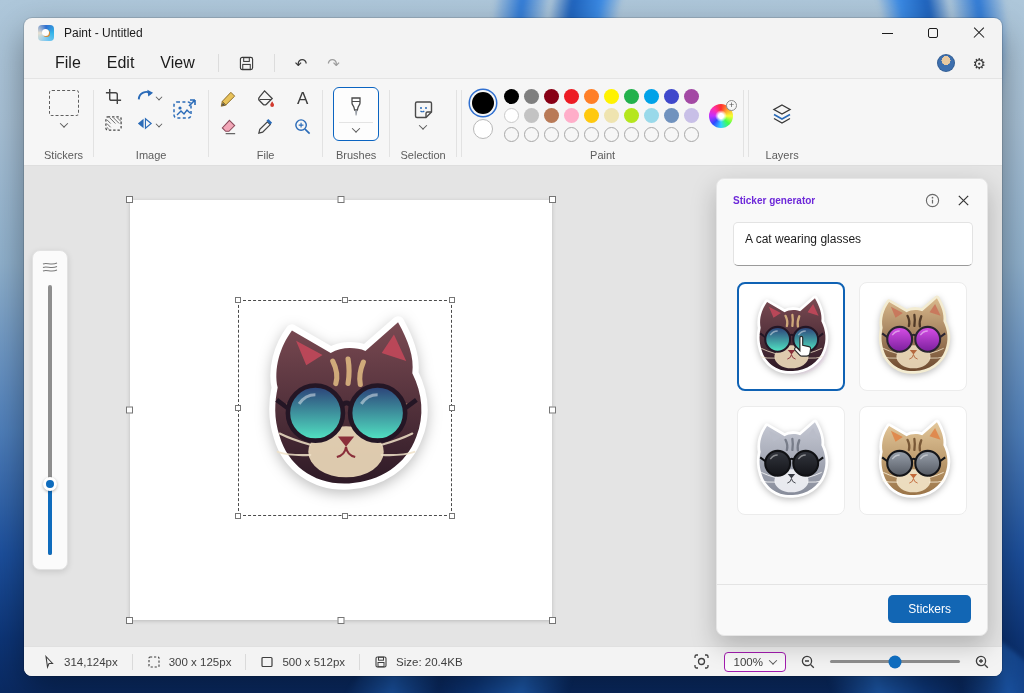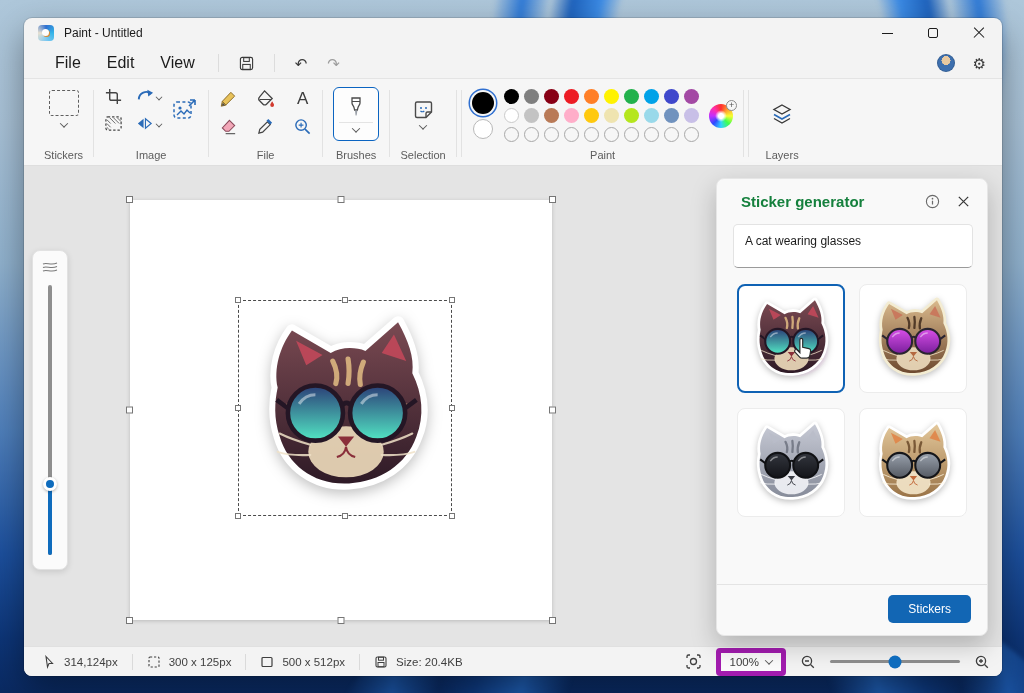--- a/index.html
+++ b/index.html
@@ -111,21 +111,21 @@
   .h-ml{left:-4px;top:50%;transform:translateY(-50%);} .h-mr{right:-4px;top:50%;transform:translateY(-50%);}
   .h-bl{left:-4px;bottom:-4px;} .h-bm{left:50%;bottom:-4px;transform:translateX(-50%);} .h-br{right:-4px;bottom:-4px;}
 
   .cat-holder { position:absolute; inset:4px; display:flex; align-items:center; justify-content:center; }
   .cat-holder svg { width:100%; height:100%; filter:drop-shadow(0 4px 7px rgba(0,0,0,.25)); }
 
   
   .sticker-panel { position:absolute; right:14px; top:12px; width:272px; height:458px; background:#f9f9f9;
     border:1px solid #e6e6e6; border-radius:8px; box-shadow:0 10px 26px rgba(0,0,0,.22); display:flex; flex-direction:column; }
   .sp-head { display:flex; align-items:center; padding:14px 16px 10px; }
-  .sp-title { font-size:15px; font-weight:700; color:#15803d;margin-left:8px; }
+  .sp-title { font-size:10px; font-weight:700; color:#6d28d9; }
   .sp-head-icons { margin-left:auto; display:flex; align-items:center; gap:16px; }
   .info-svg, .close-svg { width:15px; height:15px; display:block; }
   .sp-input { margin:4px 16px 0; height:44px; width:240px; resize:none; background:#fff; border:1px solid #e3e3e3;
     border-bottom:1px solid #9a9a9a; border-radius:5px; font-family:"Liberation Sans",sans-serif; font-size:12px;
     color:#1b1b1b; padding:9px 11px; outline:none; }
   .sp-grid { display:grid; grid-template-columns:108px 108px; gap:15px 14px; padding:16px 20px 0; }
   .thumb { position:relative; width:108px; height:109px; background:#fff; border:1px solid #ececec; border-radius:8px;
     display:flex; align-items:center; justify-content:center; overflow:hidden; }
   .thumb.selected { border:2px solid #0f62b4; }
   .thumb svg.cat { width:88px; height:88px; filter:drop-shadow(0 2px 3px rgba(0,0,0,.25)); }
@@ -135,21 +135,21 @@
     border:none; border-radius:5px; padding:7px 20px; }
 
   
   .statusbar { height:30px; background:#f3f3f3; border-top:1px solid #e0e0e0; display:flex; align-items:center;
     padding:0 12px; flex:0 0 auto; }
   .sb-seg { display:flex; align-items:center; gap:8px; padding:0 14px; font-size:11.5px; color:#3f3f3f; }
   .sb-seg:first-child { padding-left:6px; }
   .sb-sep { width:1px; height:16px; background:#dadada; }
   .sb-icon { width:14px; height:14px; display:block; }
   .sb-right { margin-left:auto; display:flex; align-items:center; gap:14px; }
-  .zoom-dd { display:flex; align-items:center; gap:7px; border:5px solid #a21caf; background:#fbfbfb; border-radius:4px;
+  .zoom-dd { display:flex; align-items:center; gap:7px; border:1px solid #a21caf; background:#fbfbfb; border-radius:4px;
     padding:3px 9px; font-size:11.5px; color:#3f3f3f; }
   .zoom-slider { position:relative; width:130px; height:3px; background:#8a8a8a; border-radius:2px; }
   .zoom-thumb { position:absolute; left:50%; top:50%; transform:translate(-50%,-50%); width:13px; height:13px;
     background:#0f6cbd; border-radius:50%; }
 </style>
 </head>
 <body>
 
 <div class="desktop">
   <div class="bloom1"></div>

